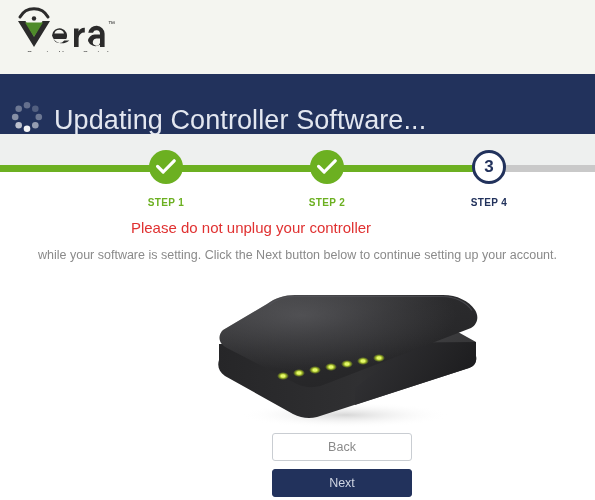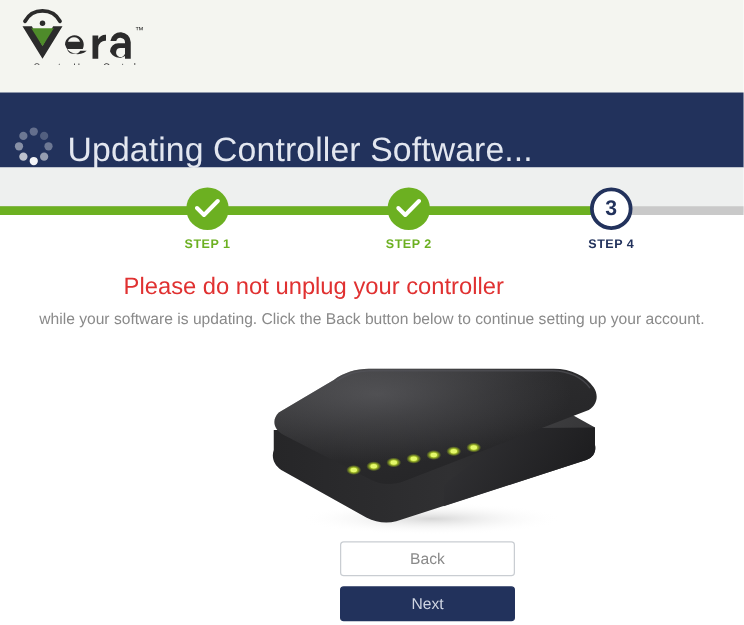--- a/index.html
+++ b/index.html
@@ -133,36 +133,36 @@
     font-weight: 700;
     line-height: 28px;
     display: block;
   }
   .check-svg {
     position: absolute;
     left: 7px;
     top: 9px;
   }
   .step-label {
-    margin-top: 6px;
+    margin-top: 13px;
     font-size: 10px;
     font-weight: 700;
     letter-spacing: 0.4px;
   }
   .step-label.done { color: #6cb021; }
   .step-label.current { color: #22325c; }
 
   
   .warn {
     position: absolute;
     left: 0; top: 219px;
     width: 502px;
     text-align: center;
     color: #e03131;
-    font-size: 19px;
+    font-size: 15px;
     font-weight: 400;
   }
   .subtext {
     position: absolute;
     left: 0; top: 248px;
     width: 595px;
     text-align: center;
     color: #8a8a8a;
     font-size: 12.5px;
     font-weight: 400;
@@ -308,21 +308,21 @@
 
     <div class="step" style="left:489px;">
       <div class="step-circle current">
         <span class="step-num">3</span>
       </div>
       <div class="step-label current">STEP 4</div>
     </div>
   </div>
 
   <div class="warn">Please do not unplug your controller</div>
-  <div class="subtext">while your software is updating. Click the Back button below to continue setting up your account.</div>
+  <div class="subtext">while your software is setting. Click the Next button below to continue setting up your account.</div>
 
   <div class="device">
     <svg width="280" height="150" viewBox="0 0 280 150">
       <defs>
         <linearGradient id="topFace" x1="0" y1="0" x2="0.75" y2="1">
           <stop offset="0%" stop-color="#3c3c3e"></stop>
           <stop offset="45%" stop-color="#2b2b2d"></stop>
           <stop offset="100%" stop-color="#242426"></stop>
         </linearGradient>
         <linearGradient id="frontFace" x1="0" y1="0" x2="1" y2="0">

